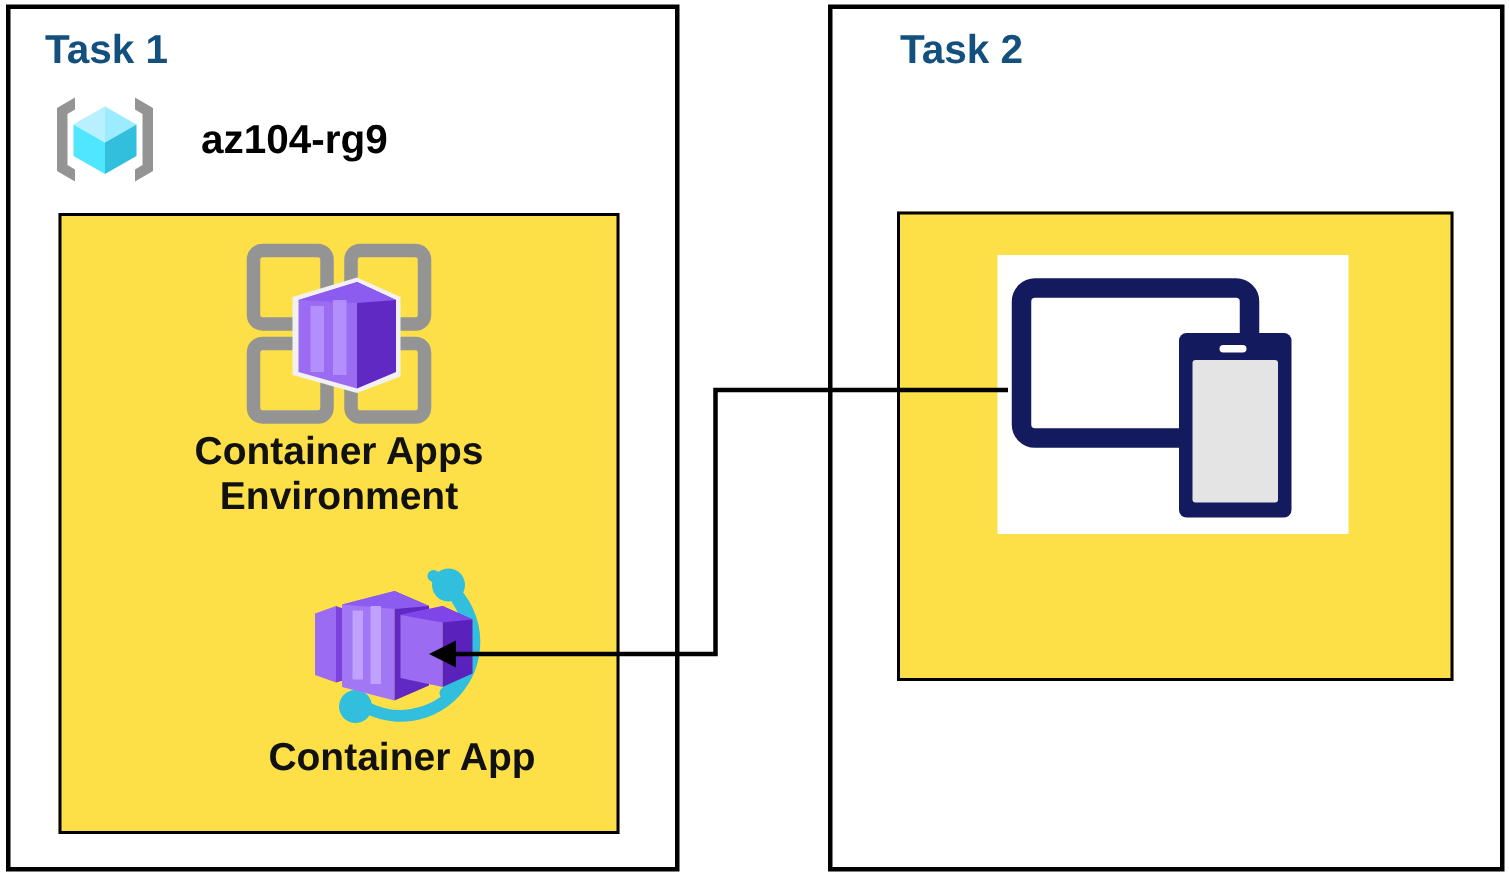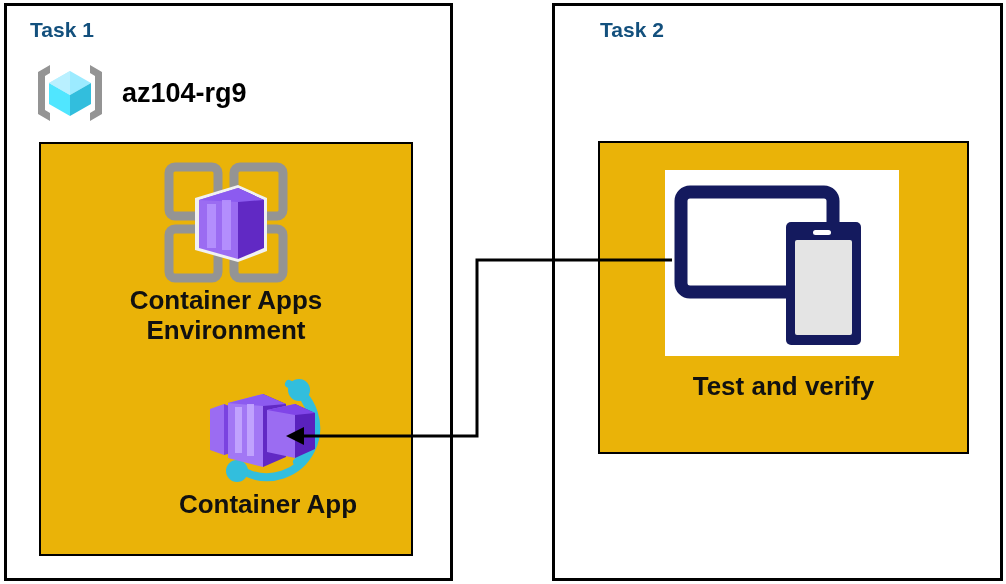--- a/index.html
+++ b/index.html
@@ -23,21 +23,21 @@
     position: absolute;
     background: #ffffff;
     border: 3px solid #000000;
     box-sizing: border-box;
   }
   #task1-box { left: 4px;   top: 3px; width: 449px; height: 578px; }
   #task2-box { left: 552px; top: 3px; width: 451px; height: 578px; }
 
   .task-title {
     position: absolute;
-    font-size: 21px;
+    font-size: 27px;
     font-weight: bold;
     color: #13507d;
     letter-spacing: 0px;
     white-space: nowrap;
   }
   #task1-title { left: 30px;  top: 18px; }
   #task2-title { left: 600px; top: 18px; }
 
   
   #rg-row {
@@ -46,28 +46,28 @@
     top: 62px;
     height: 62px;
     display: flex;
     align-items: center;
   }
   #rg-icon { width: 72px; height: 62px; display: block; }
   #rg-label {
     font-size: 27px;
     font-weight: bold;
     color: #000000;
-    margin-left: 16px;
+    margin-left: 28px;
     white-space: nowrap;
   }
 
   
   .inner-panel {
     position: absolute;
-    background: #eab308;
+    background: #fde047;
     border: 2px solid #000000;
     box-sizing: border-box;
   }
   #task1-panel { left: 39px;  top: 142px; width: 374px; height: 414px; }
   #task2-panel { left: 598px; top: 141px; width: 371px; height: 313px; }
 
   
   .resource {
     position: absolute;
     width: 100%;
@@ -214,20 +214,19 @@
       <rect x="16" y="22" width="152" height="100" rx="9" fill="none" stroke="#141a5e" stroke-width="13"></rect>
       <circle cx="92" cy="33" r="3" fill="#ffffff"></circle>
       <rect x="75" y="108" width="34" height="6" rx="3" fill="#ffffff"></rect>
 
       <rect x="121" y="52" width="75" height="123" rx="5" fill="#141a5e"></rect>
       <rect x="130" y="70" width="57" height="95" rx="2" fill="#e4e4e4"></rect>
       <rect x="148" y="60" width="18" height="5" rx="2.5" fill="#ffffff"></rect>
     </svg>
   </div>
 
-  <div id="tv-label">Test and verify</div>
 
   <svg id="connector" viewBox="0 0 1006 584">
     <polyline points="672,260 477,260 477,436 296,436" fill="none" stroke="#000000" stroke-width="3"></polyline>
     <polygon points="286,436 304,427 304,445" fill="#000000"></polygon>
   </svg>
 
 </div>
 
 </body></html>

